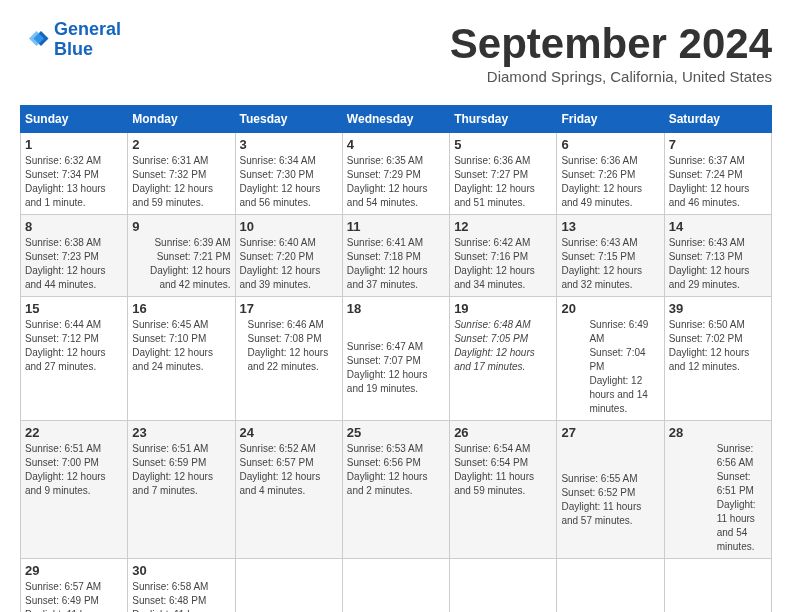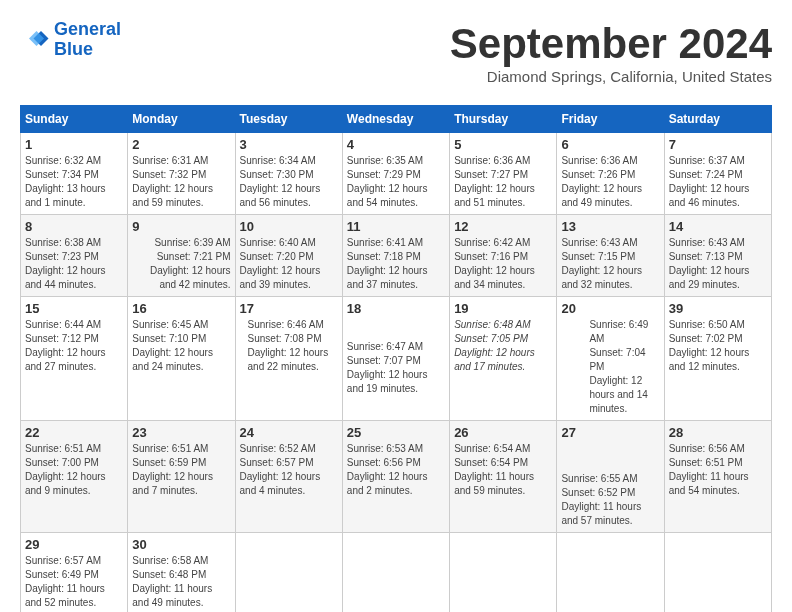--- a/index.html
+++ b/index.html
@@ -283,21 +283,21 @@
 Daylight: 11 hours and 59 minutes.</div>
         </td>
         <td>
           <span class="day-number">27</span>
           <div class="day-info" style="white-space: pre-line; margin-top: 32px;">Sunrise: 6:55 AM
 Sunset: 6:52 PM
 Daylight: 11 hours and 57 minutes.</div>
         </td>
         <td>
           <span class="day-number">28</span>
-          <div class="day-info" style="white-space: pre-line;">Sunrise: 6:56 AM
+          <div class="day-info" style="white-space: pre-line; margin-left: 48px;">Sunrise: 6:56 AM
 Sunset: 6:51 PM
 Daylight: 11 hours and 54 minutes.</div>
         </td>
       </tr>
       <tr class="week-row">
         <td>
           <span class="day-number">29</span>
           <div class="day-info" style="white-space: pre-line;">Sunrise: 6:57 AM
 Sunset: 6:49 PM
 Daylight: 11 hours and 52 minutes.</div>

